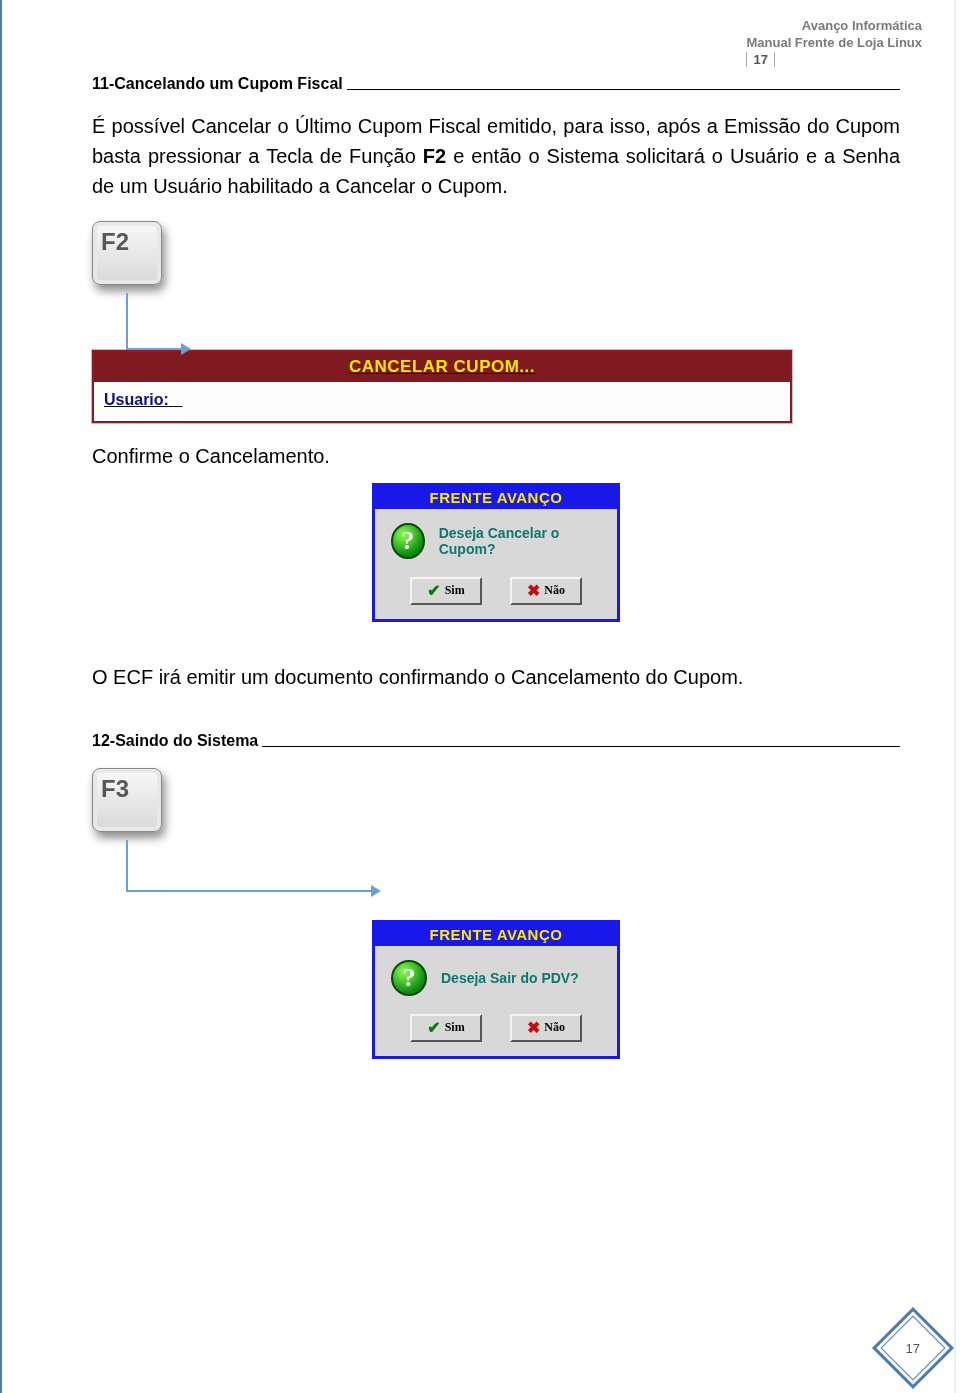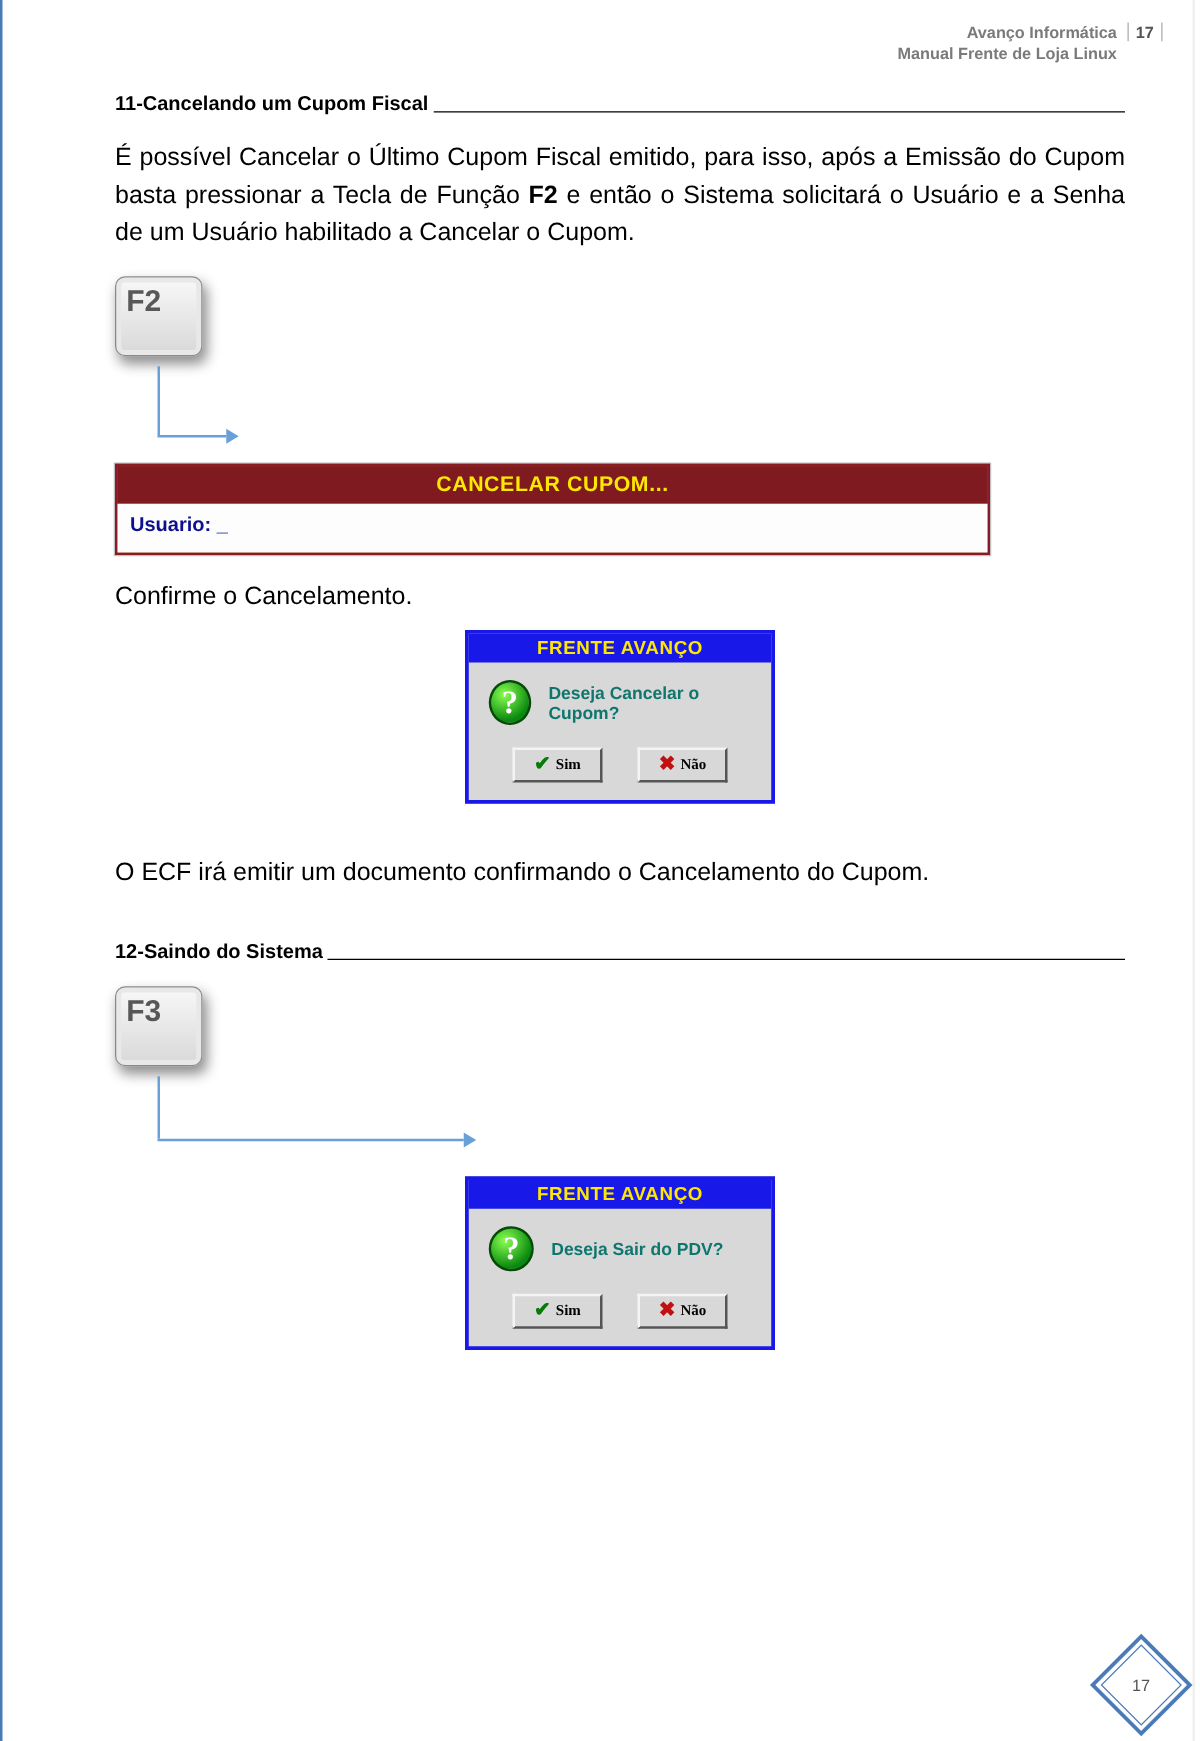--- a/index.html
+++ b/index.html
@@ -20,20 +20,21 @@
   }
   
   .header {
     position: absolute;
     top: 18px;
     right: 30px;
     display: flex;
     align-items: flex-start;
     font-size: 13px;
     color: #7a7a7a;
+    flex-direction: column;
   }
   .header-text {
     text-align: right;
     font-weight: bold;
     line-height: 1.3;
     padding-right: 8px;
   }
   .header-pagebox {
     border-left: 1px solid #aaa;
     border-right: 1px solid #aaa;
@@ -112,25 +113,26 @@
     position: absolute;
     left: 55px;
     top: 50px;
     width: 0; height: 0;
     border-top: 6px solid transparent;
     border-bottom: 6px solid transparent;
     border-left: 10px solid #6aa0d8;
   }
   
   .cancel-window {
-    margin-top: 86px;
+    margin-top: 65px;
     width: 700px;
     border: 2px solid #8a1a2a;
-    background: #a16207;
+    background: #f97316;
     box-shadow: 0 0 0 1px #c0c0c0;
+    text-decoration: underline;
   }
   .cancel-title {
     background: #7f1a20;
     color: #ffe800;
     text-align: center;
     font-family: Arial, sans-serif;
     font-size: 17px;
     font-weight: bold;
     padding: 5px 0;
     letter-spacing: 0.5px;

